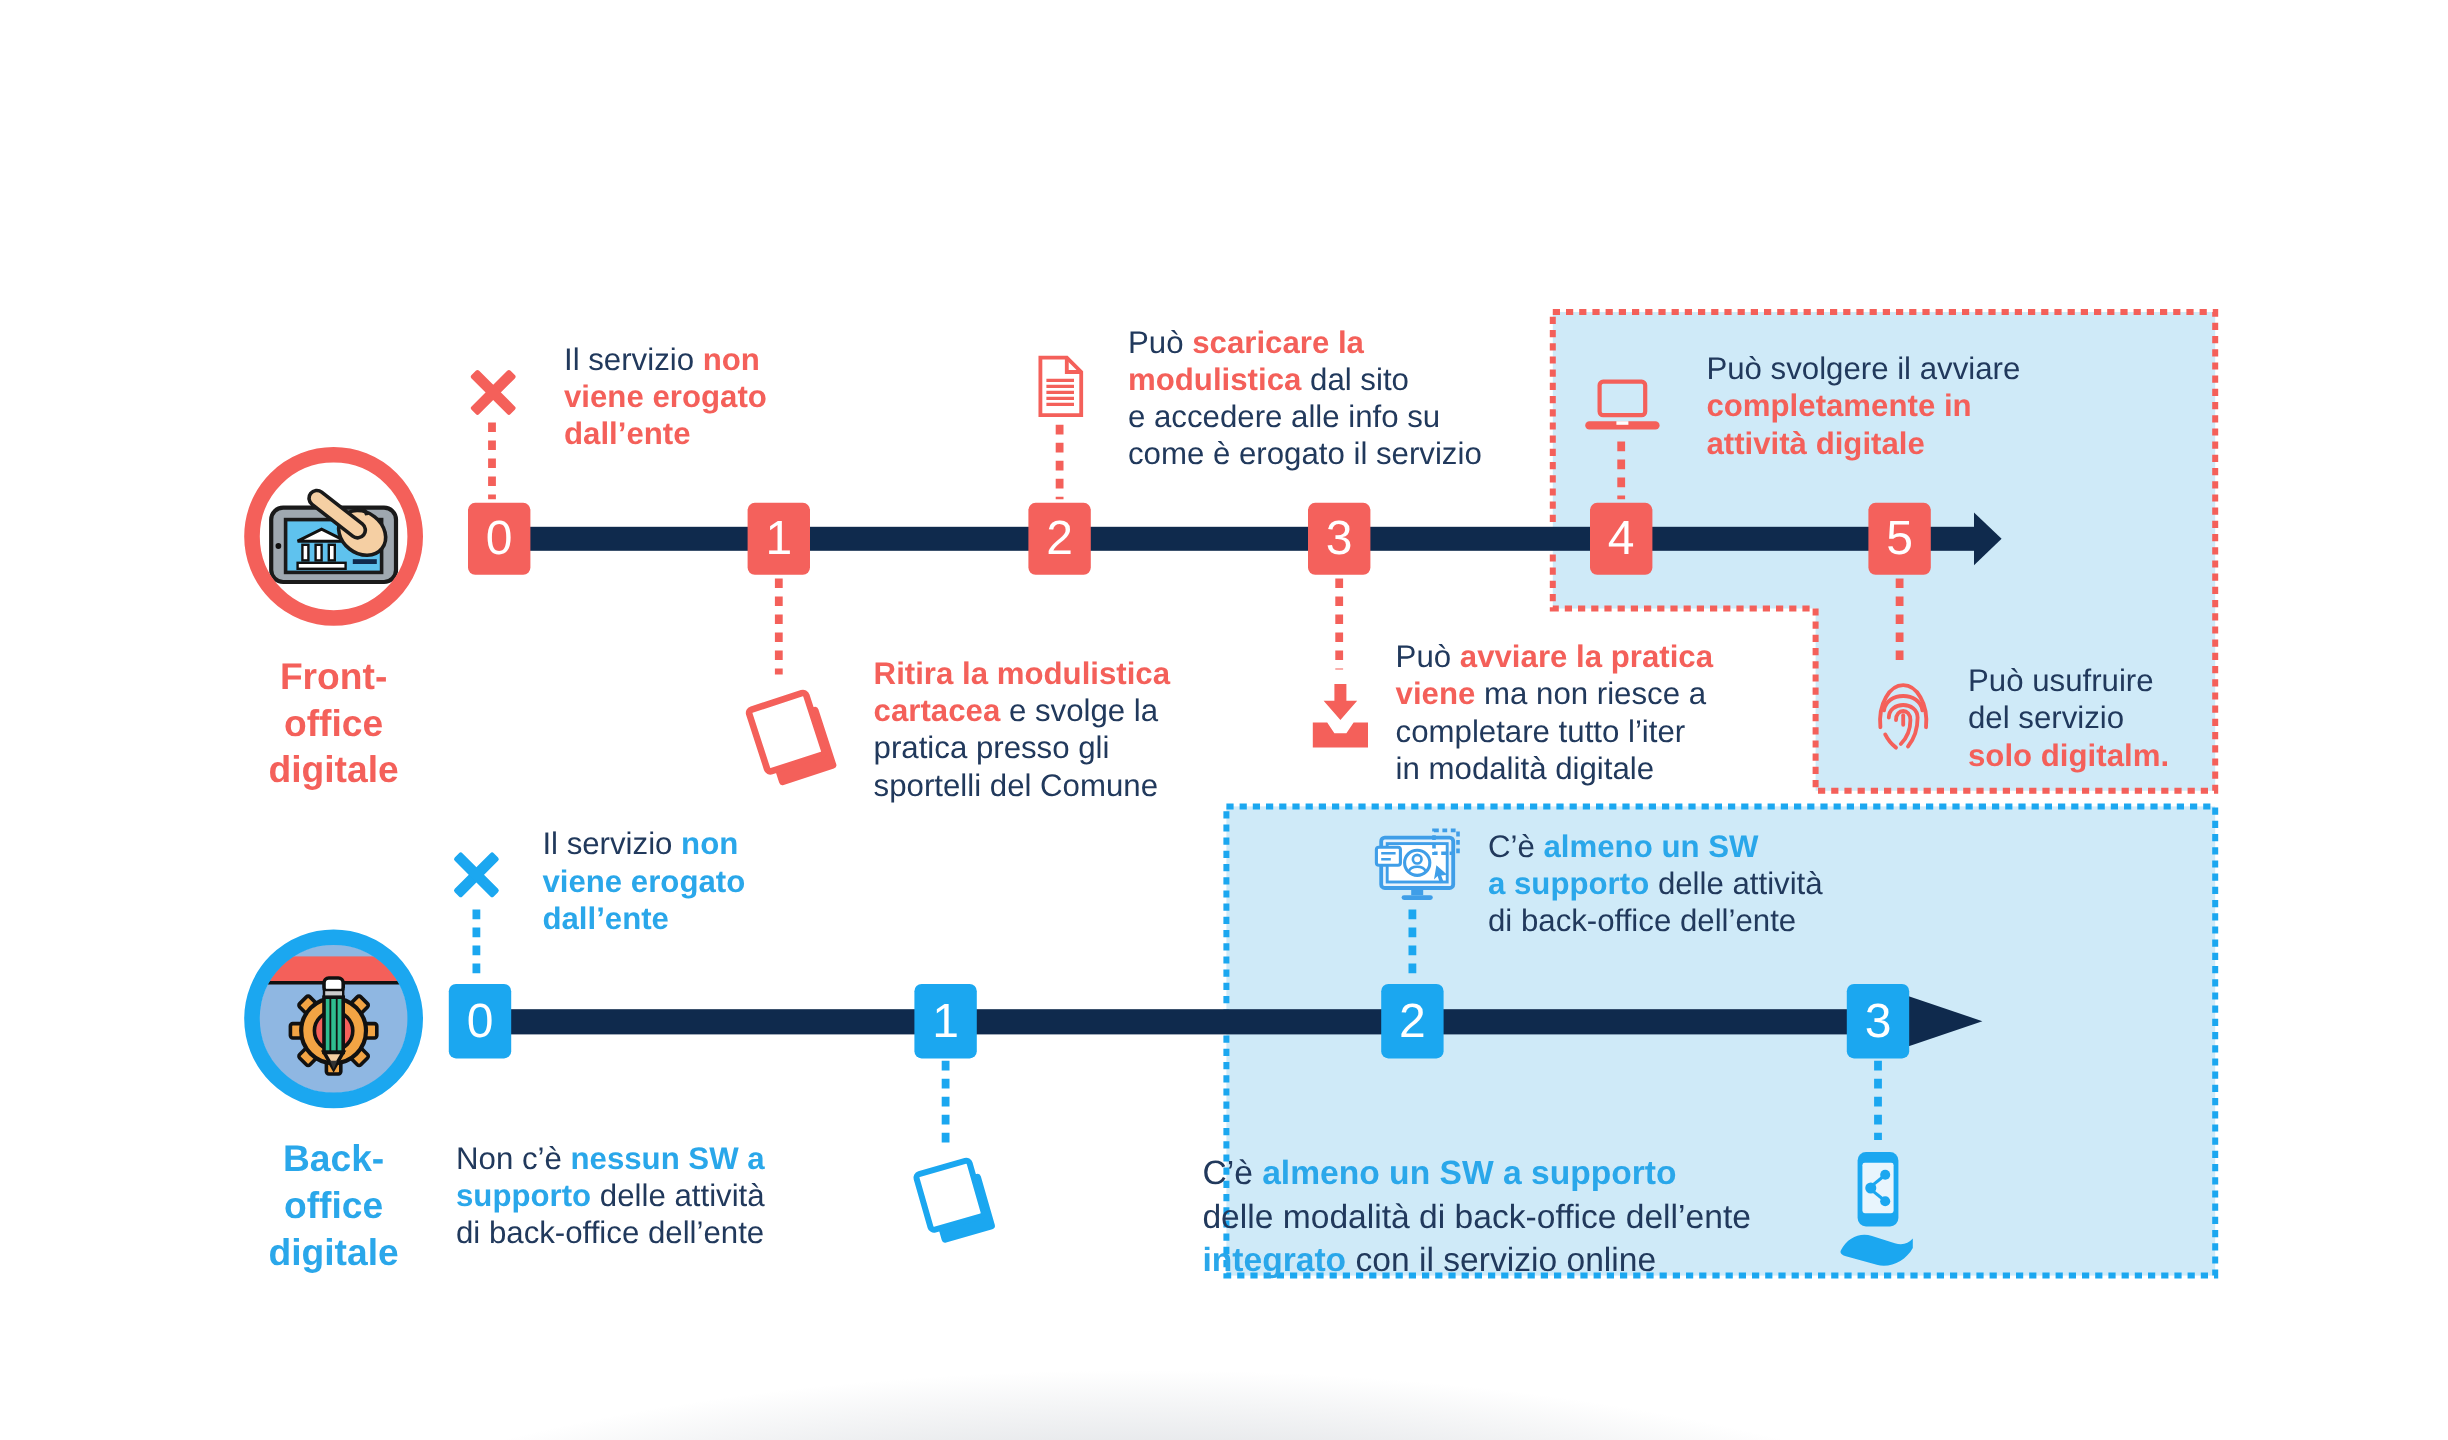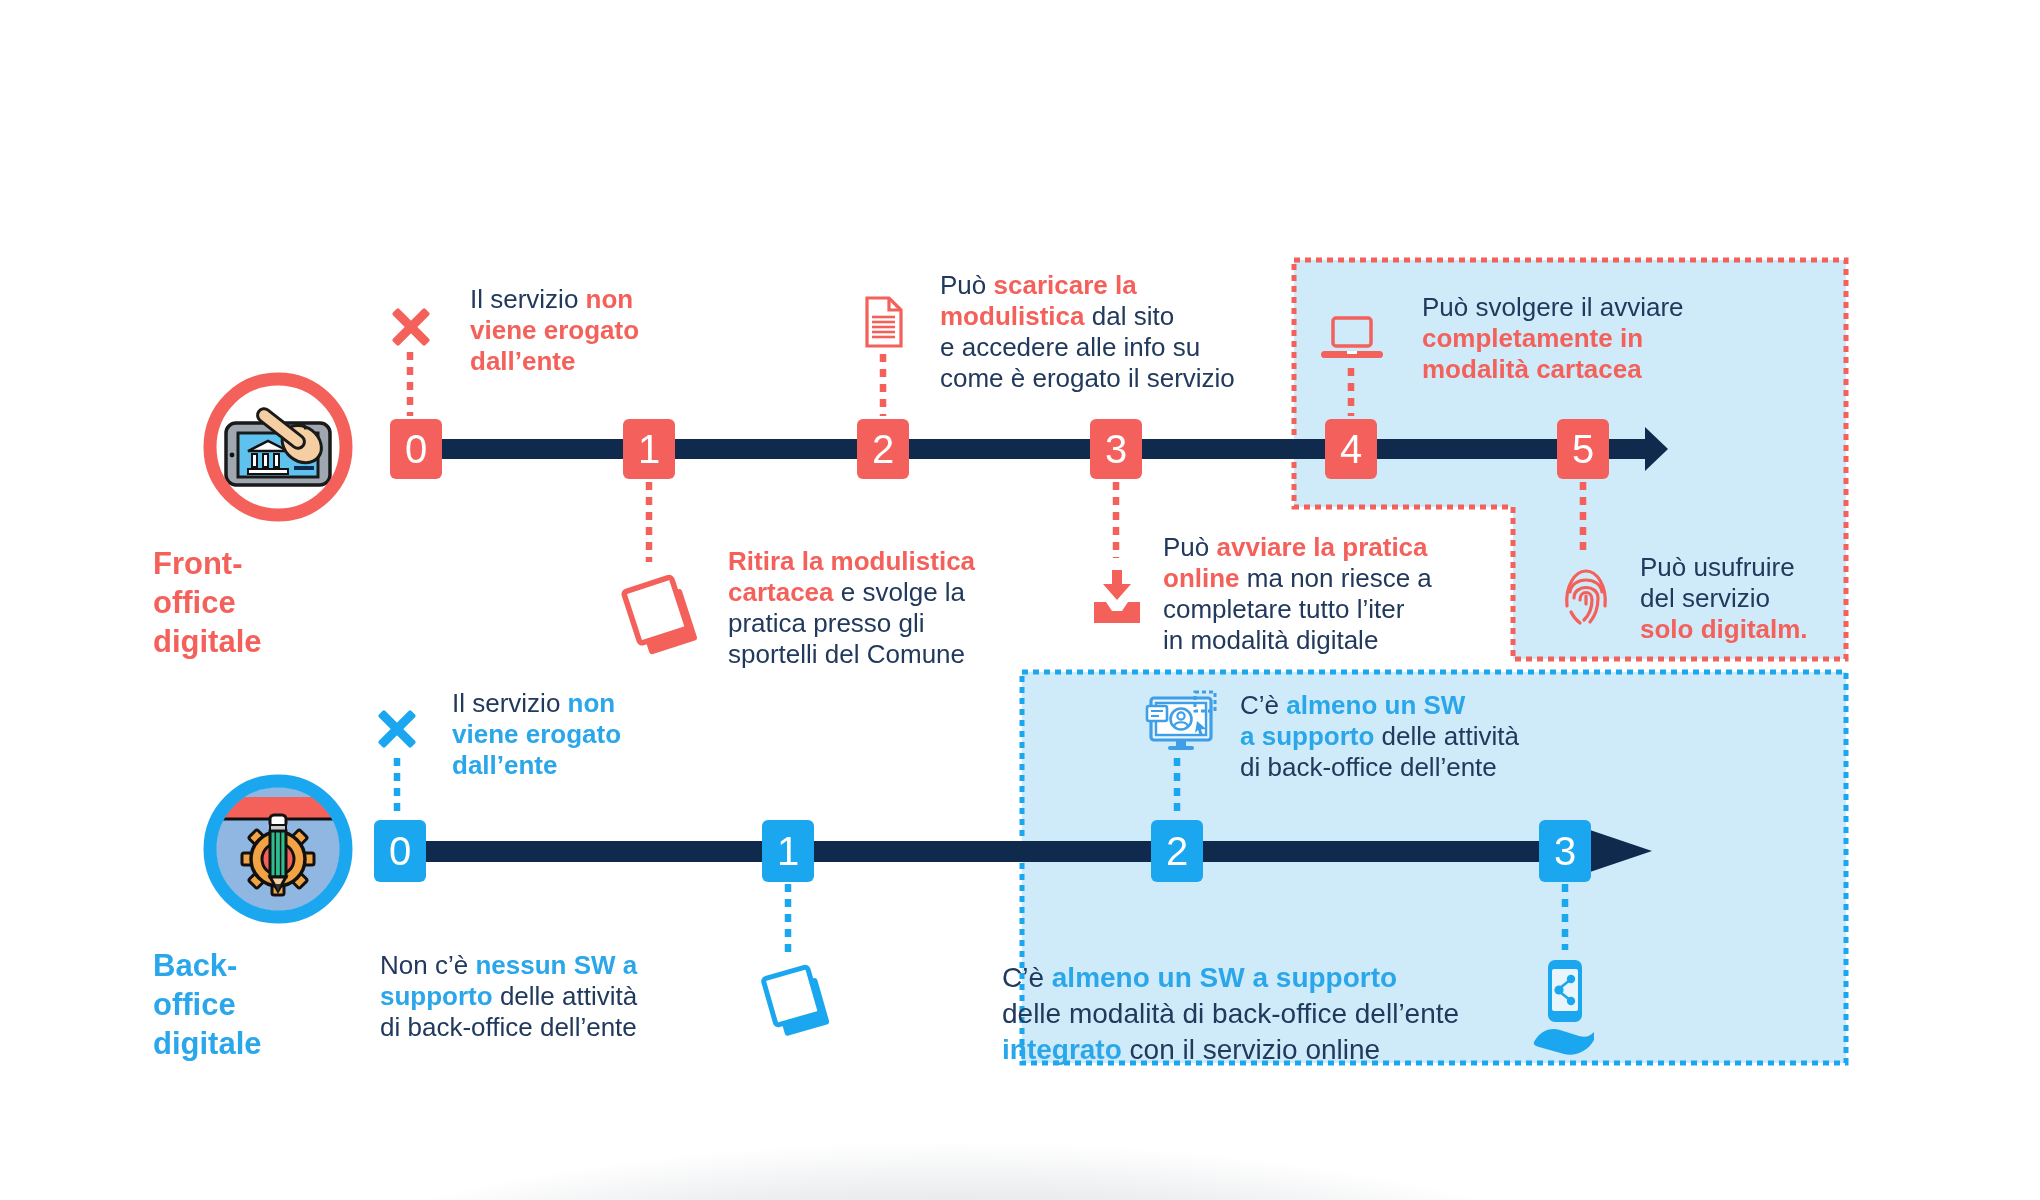--- a/index.html
+++ b/index.html
@@ -14,21 +14,21 @@
   .tb div{white-space:nowrap;}
   .tb .em{font-weight:700;}
   .scheme-front .em{color:#f4605a;}
   .scheme-back .em{color:#2aa7ea;}
   .tb.align-right{text-align:left;}
   .tb.big{font-size:28px;line-height:36px;}
   .num{position:absolute;width:52px;display:flex;align-items:center;justify-content:center;
        color:#fff;font-size:40px;font-weight:400;border-radius:6px;}
   .num.front{background:#f4615c;height:60px;}
   .num.back{background:#1ba7f0;height:62px;}
-  .row-label{position:absolute;width:250px;font-weight:700;
+  .row-label{position:absolute;width:250px;text-align:center;font-weight:700;
              font-size:31px;line-height:39px;}
   .row-label.front{color:#f4605a;}
   .row-label.back{color:#2aa7ea;}
   .abs{position:absolute;}
 </style>
 </head>
 <body>
 
 <div class="stage">
 
@@ -163,28 +163,28 @@
       <div><span>sportelli del Comune</span></div>
     </div>
   <div class="tb scheme-front" style="left:940px;top:270px">
       <div><span>Può </span><span class="em">scaricare la</span></div>
       <div><span class="em">modulistica</span><span> dal sito</span></div>
       <div><span>e accedere alle info su</span></div>
       <div><span>come è erogato il servizio</span></div>
     </div>
   <div class="tb scheme-front" style="left:1163px;top:532px">
       <div><span>Può </span><span class="em">avviare la pratica</span></div>
-      <div><span class="em">online</span><span> ma non riesce a</span></div>
+      <div><span class="em">viene</span><span> ma non riesce a</span></div>
       <div><span>completare tutto l’iter</span></div>
       <div><span>in modalità digitale</span></div>
     </div>
   <div class="tb scheme-front" style="left:1422px;top:292px">
       <div><span>Può svolgere il avviare</span></div>
       <div><span class="em">completamente in</span></div>
-      <div><span class="em">modalità cartacea</span></div>
+      <div><span class="em">attività digitale</span></div>
     </div>
   <div class="tb scheme-front" style="left:1640px;top:552px">
       <div><span>Può usufruire</span></div>
       <div><span>del servizio</span></div>
       <div><span class="em">solo digitalm.</span></div>
     </div>
 
   <svg class="abs" style="left:202px;top:773px" width="152" height="152" viewBox="0 0 152 152">
     <circle cx="76" cy="76" r="62" fill="#8fb7e2"></circle>
     <clipPath id="bc">

